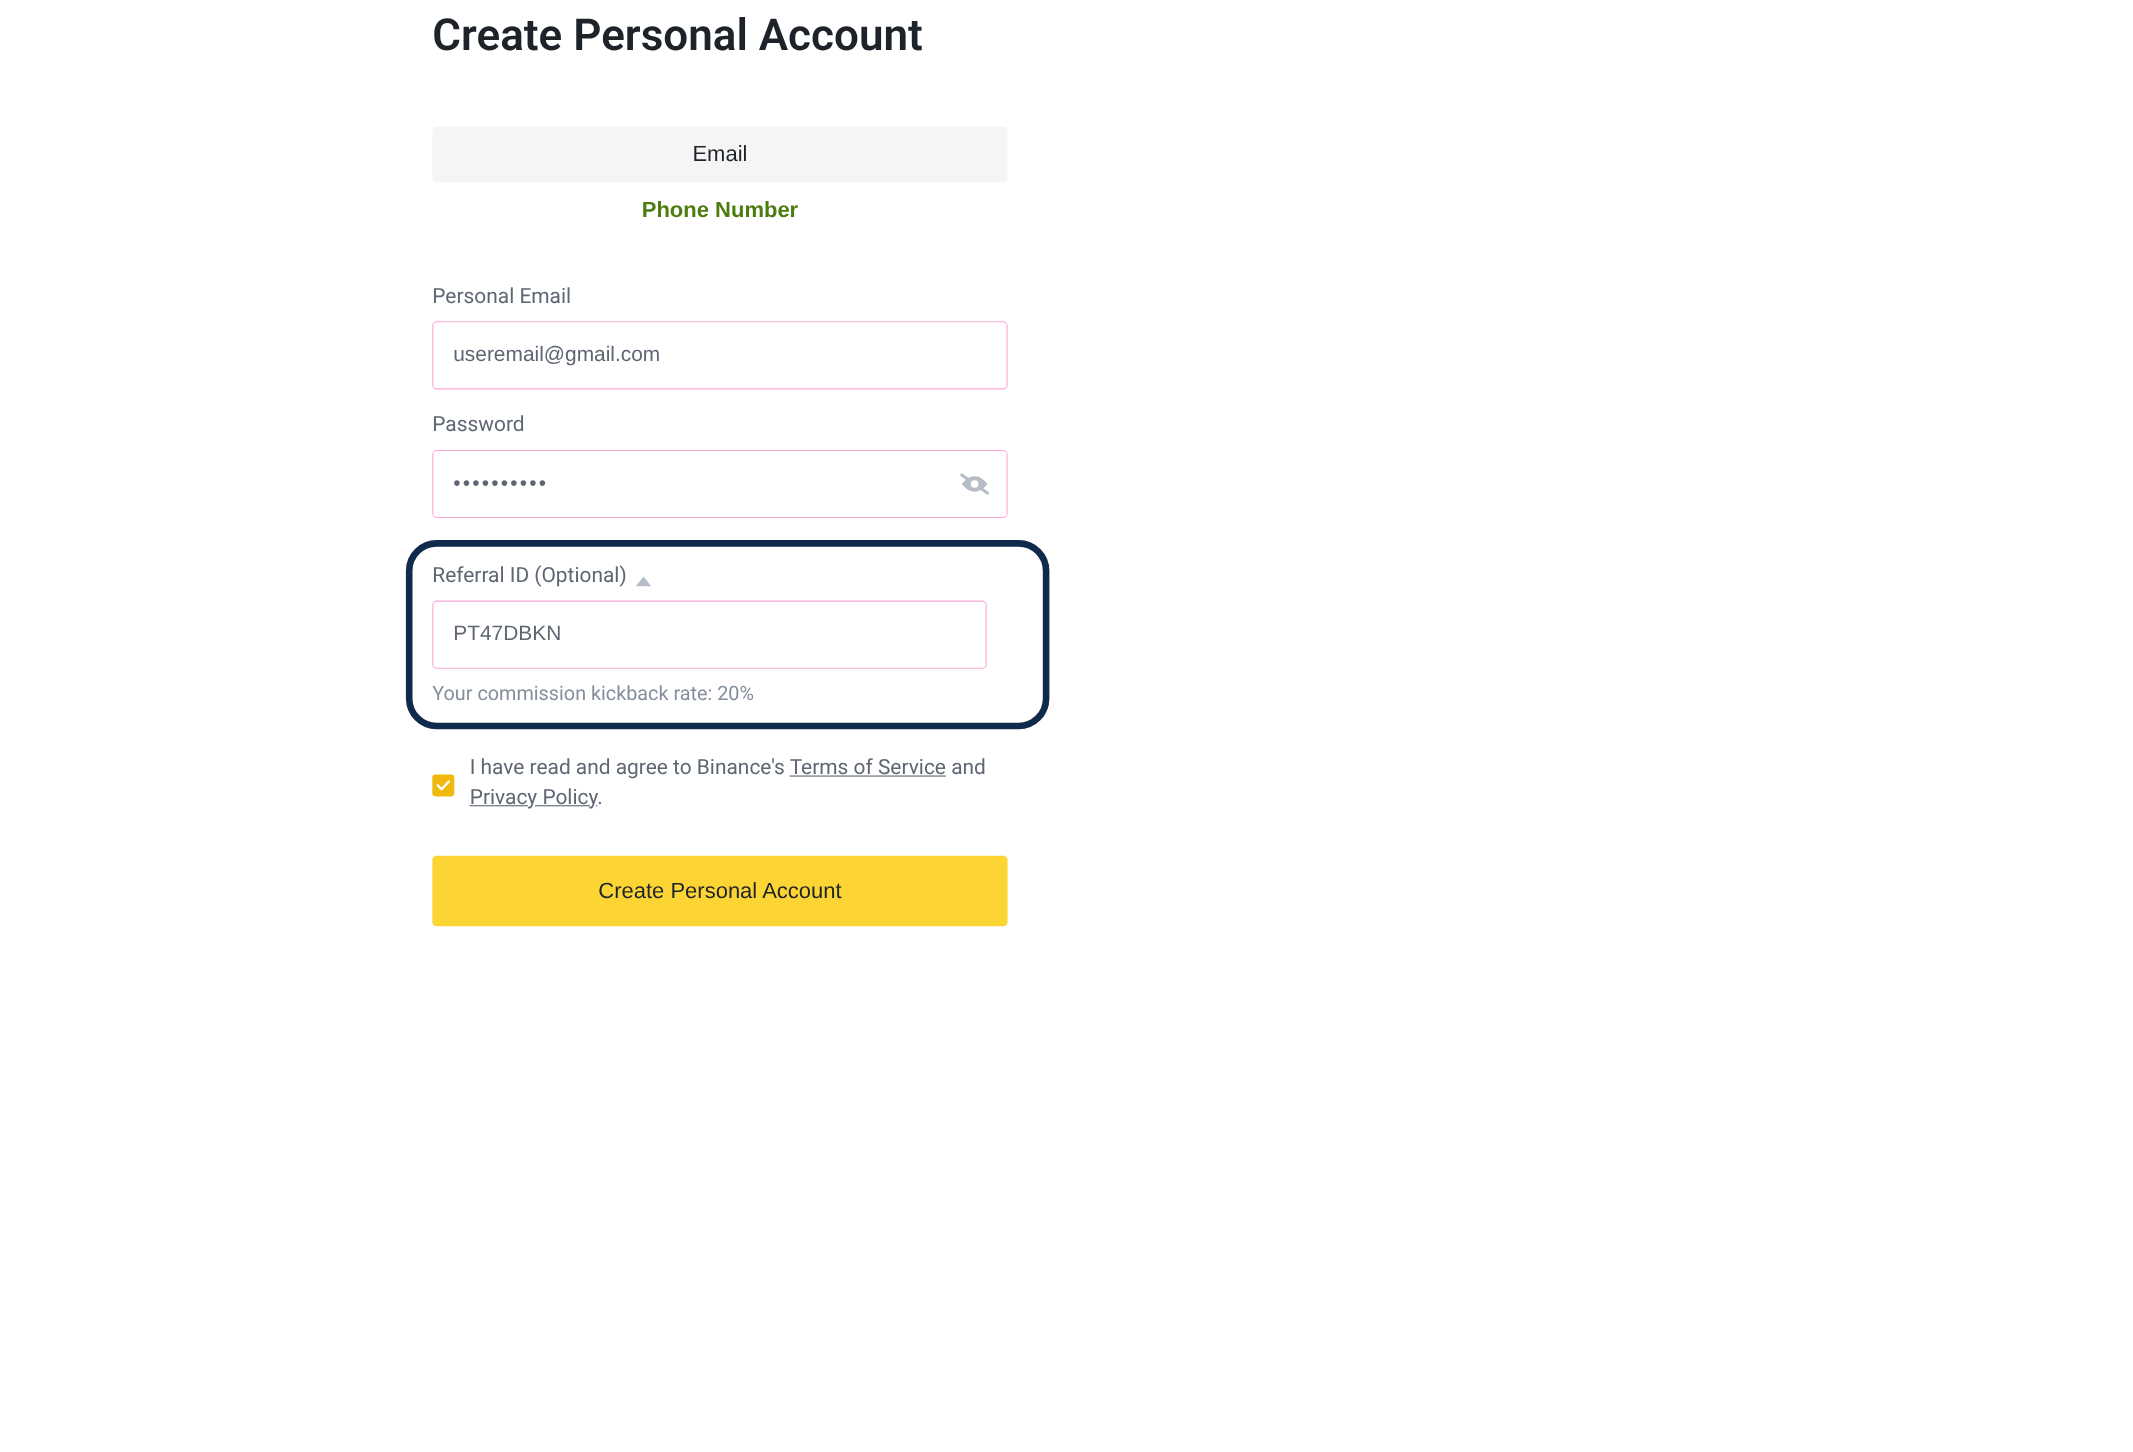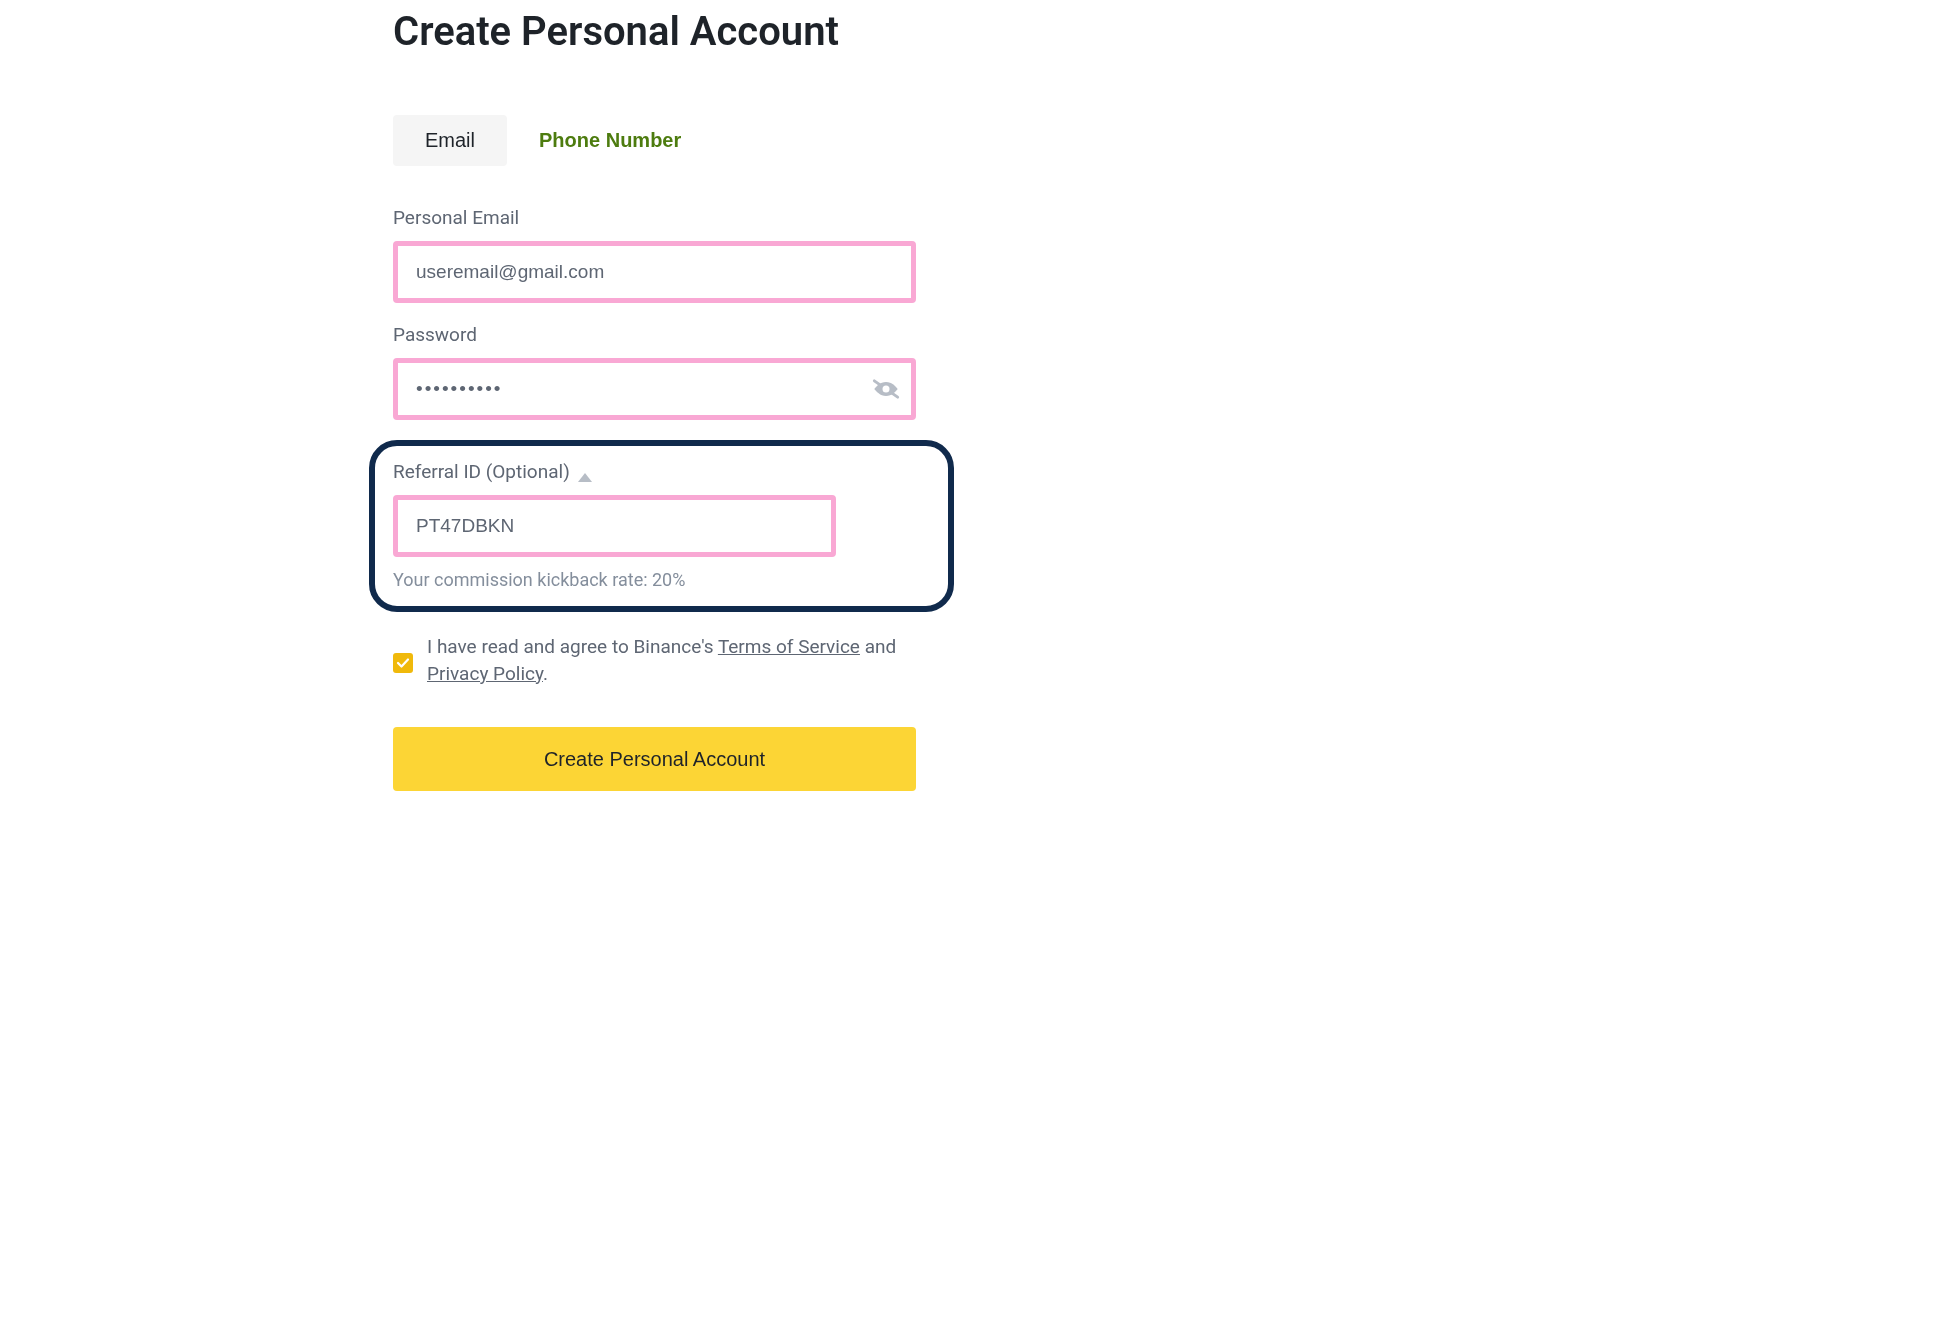--- a/index.html
+++ b/index.html
@@ -22,20 +22,21 @@
     .page-title {
       font-size: 40px;
       font-weight: 600;
       color: #1e2329;
       margin-bottom: 60px;
     }
     .tabs {
       display: flex;
       gap: 0;
       margin-bottom: 40px;
+      flex-direction: column;
     }
     .tab {
       padding: 14px 32px;
       font-size: 20px;
       color: #4d7c0f;
       background: transparent;
       cursor: pointer;
       border: none;
       font-weight: bold;
     }
@@ -60,21 +61,21 @@
       gap: 8px;
       margin-bottom: 12px;
     }
     .input-wrapper {
       position: relative;
       width: 100%;
     }
     .text-input {
       width: 100%;
       height: 62px;
-      border: 5px solid #f9a8d4;
+      border: 1px solid #f9a8d4;
       border-radius: 4px;
       padding: 0 18px;
       font-size: 19px;
       color: #5e6673;
       outline: none;
       background: #ffffff;
     }
     .text-input::placeholder {
       color: #5e6673;
     }
@@ -99,21 +100,21 @@
       border-radius: 28px;
       padding: 14px 18px 16px 18px;
       margin-left: -24px;
       margin-right: -38px;
       margin-bottom: 22px;
     }
     .highlight-box .field-group {
       margin-bottom: 0;
     }
     .highlight-box .text-input {
-      width: 443px;
+      width: 504px;
     }
     .helper-text {
       font-size: 18px;
       color: #848e9c;
       margin-top: 12px;
     }
     .caret-icon {
       display: inline-flex;
       align-items: center;
     }

